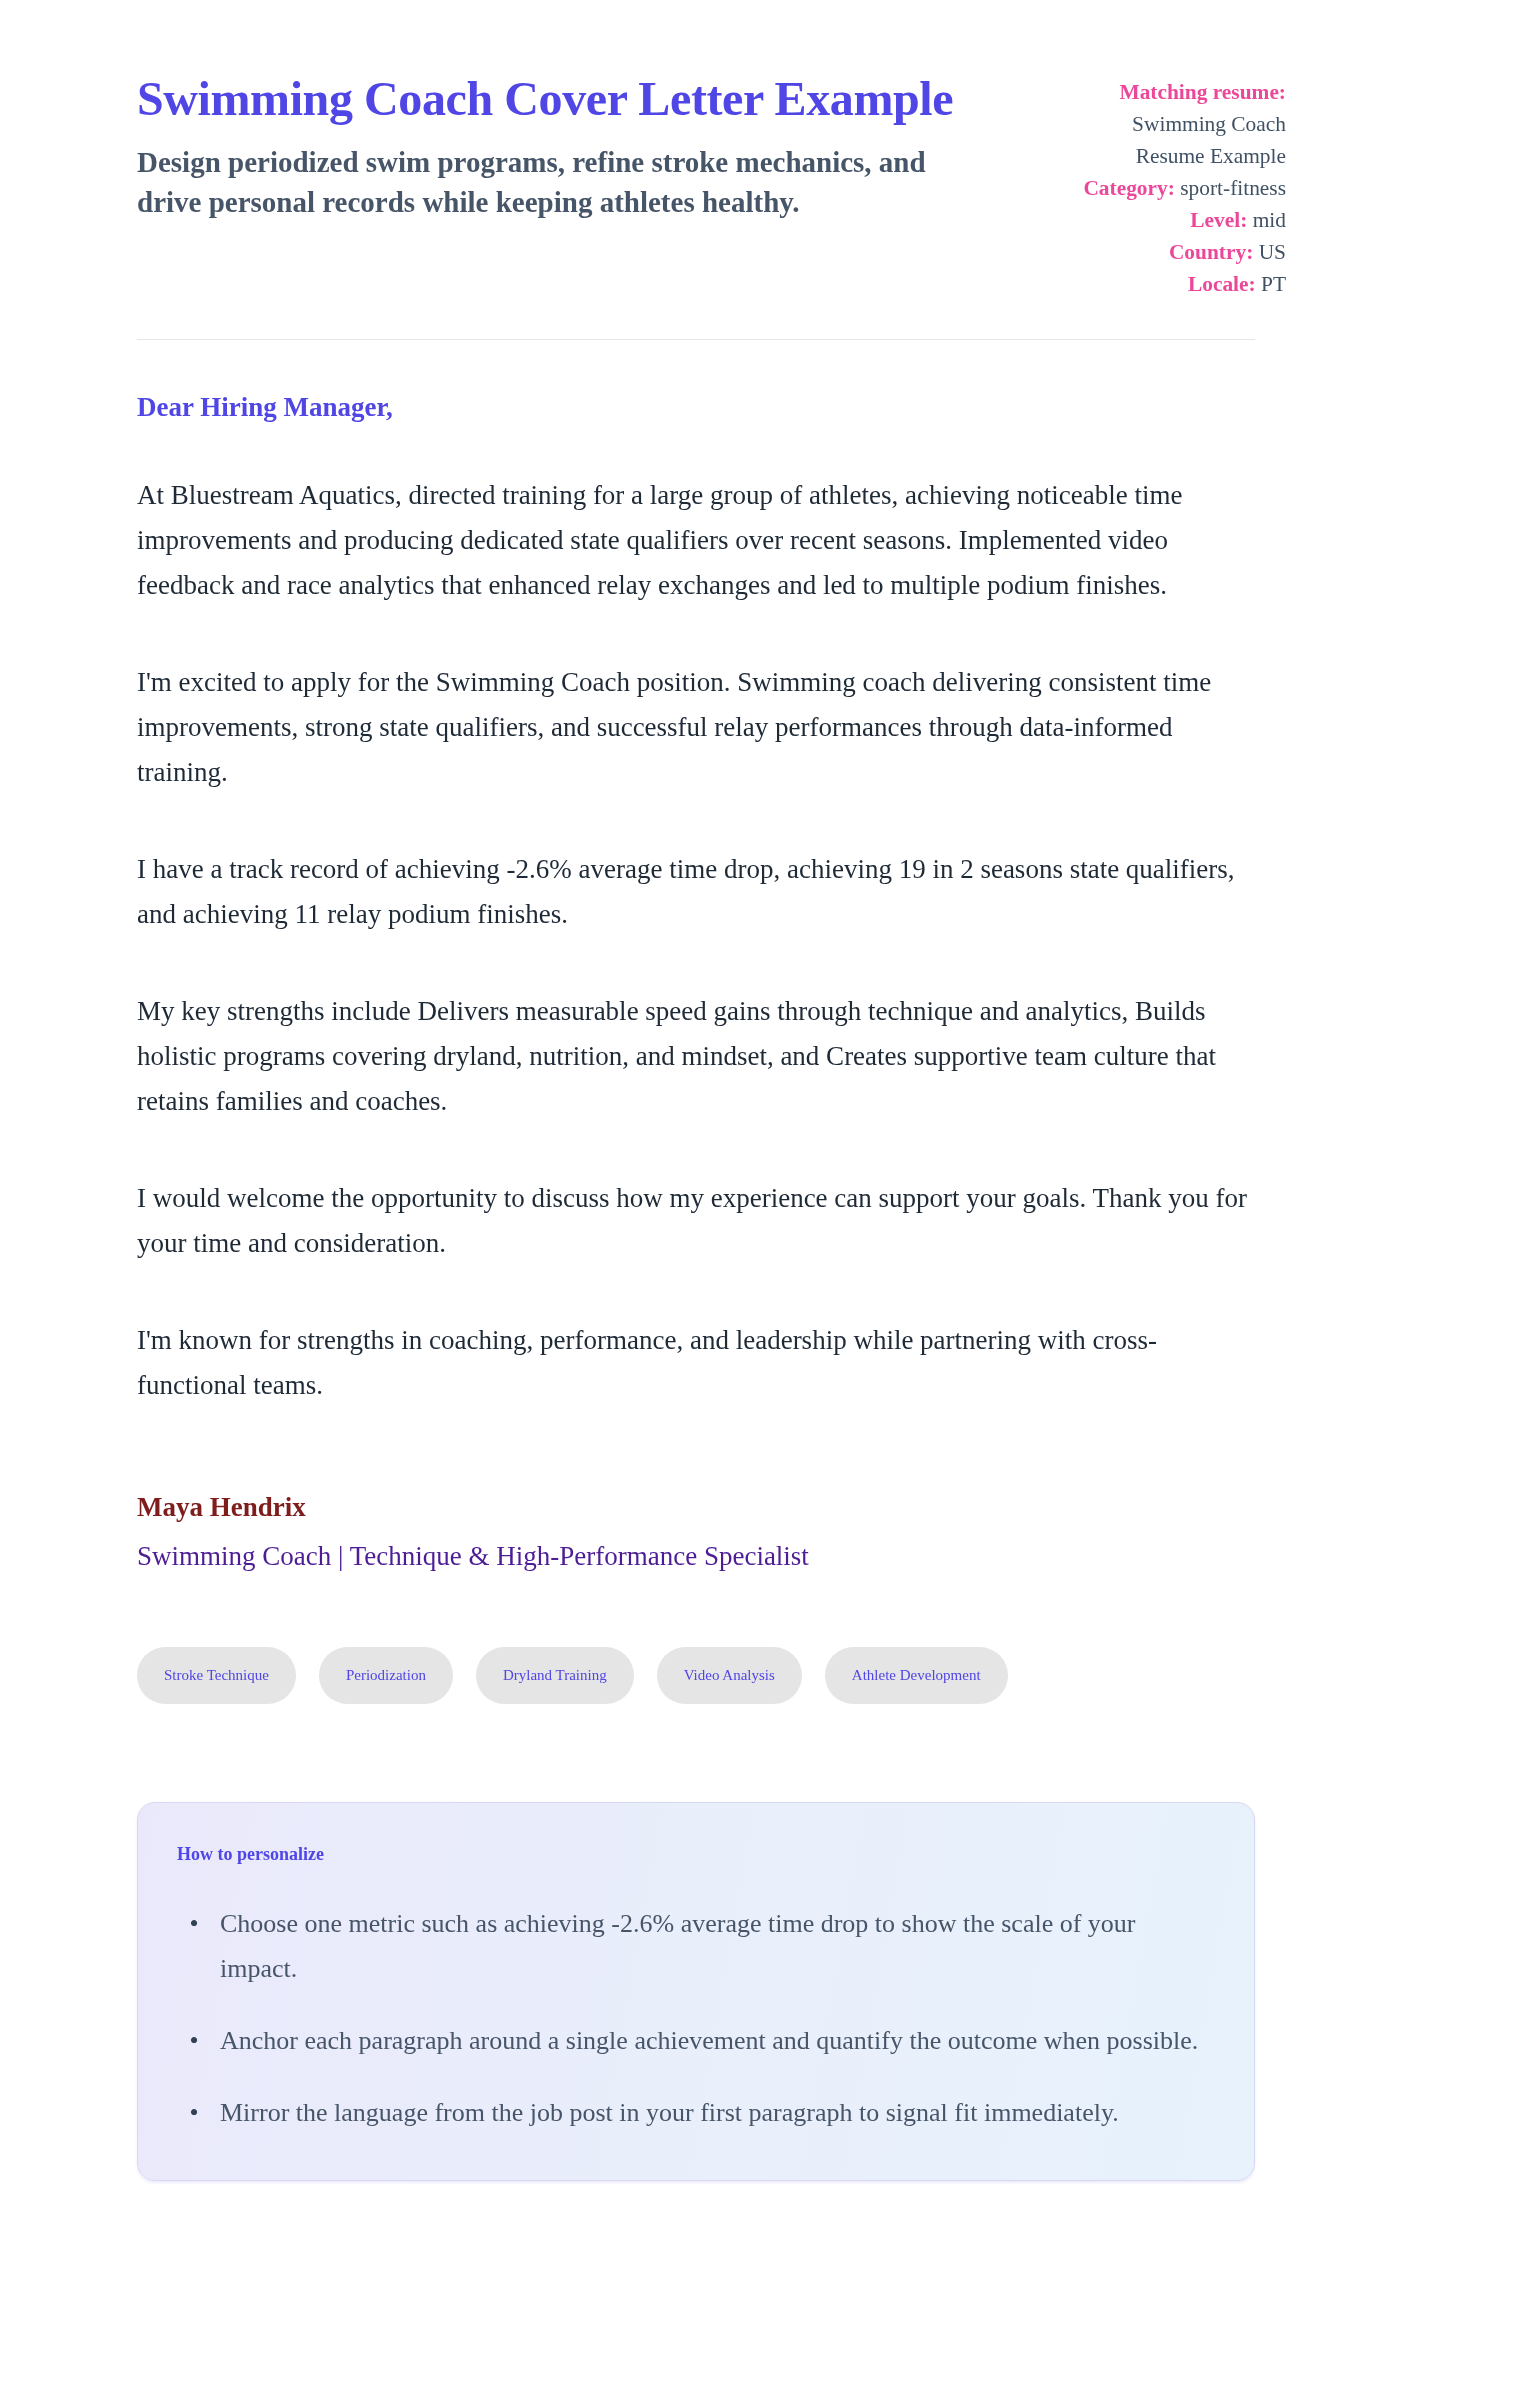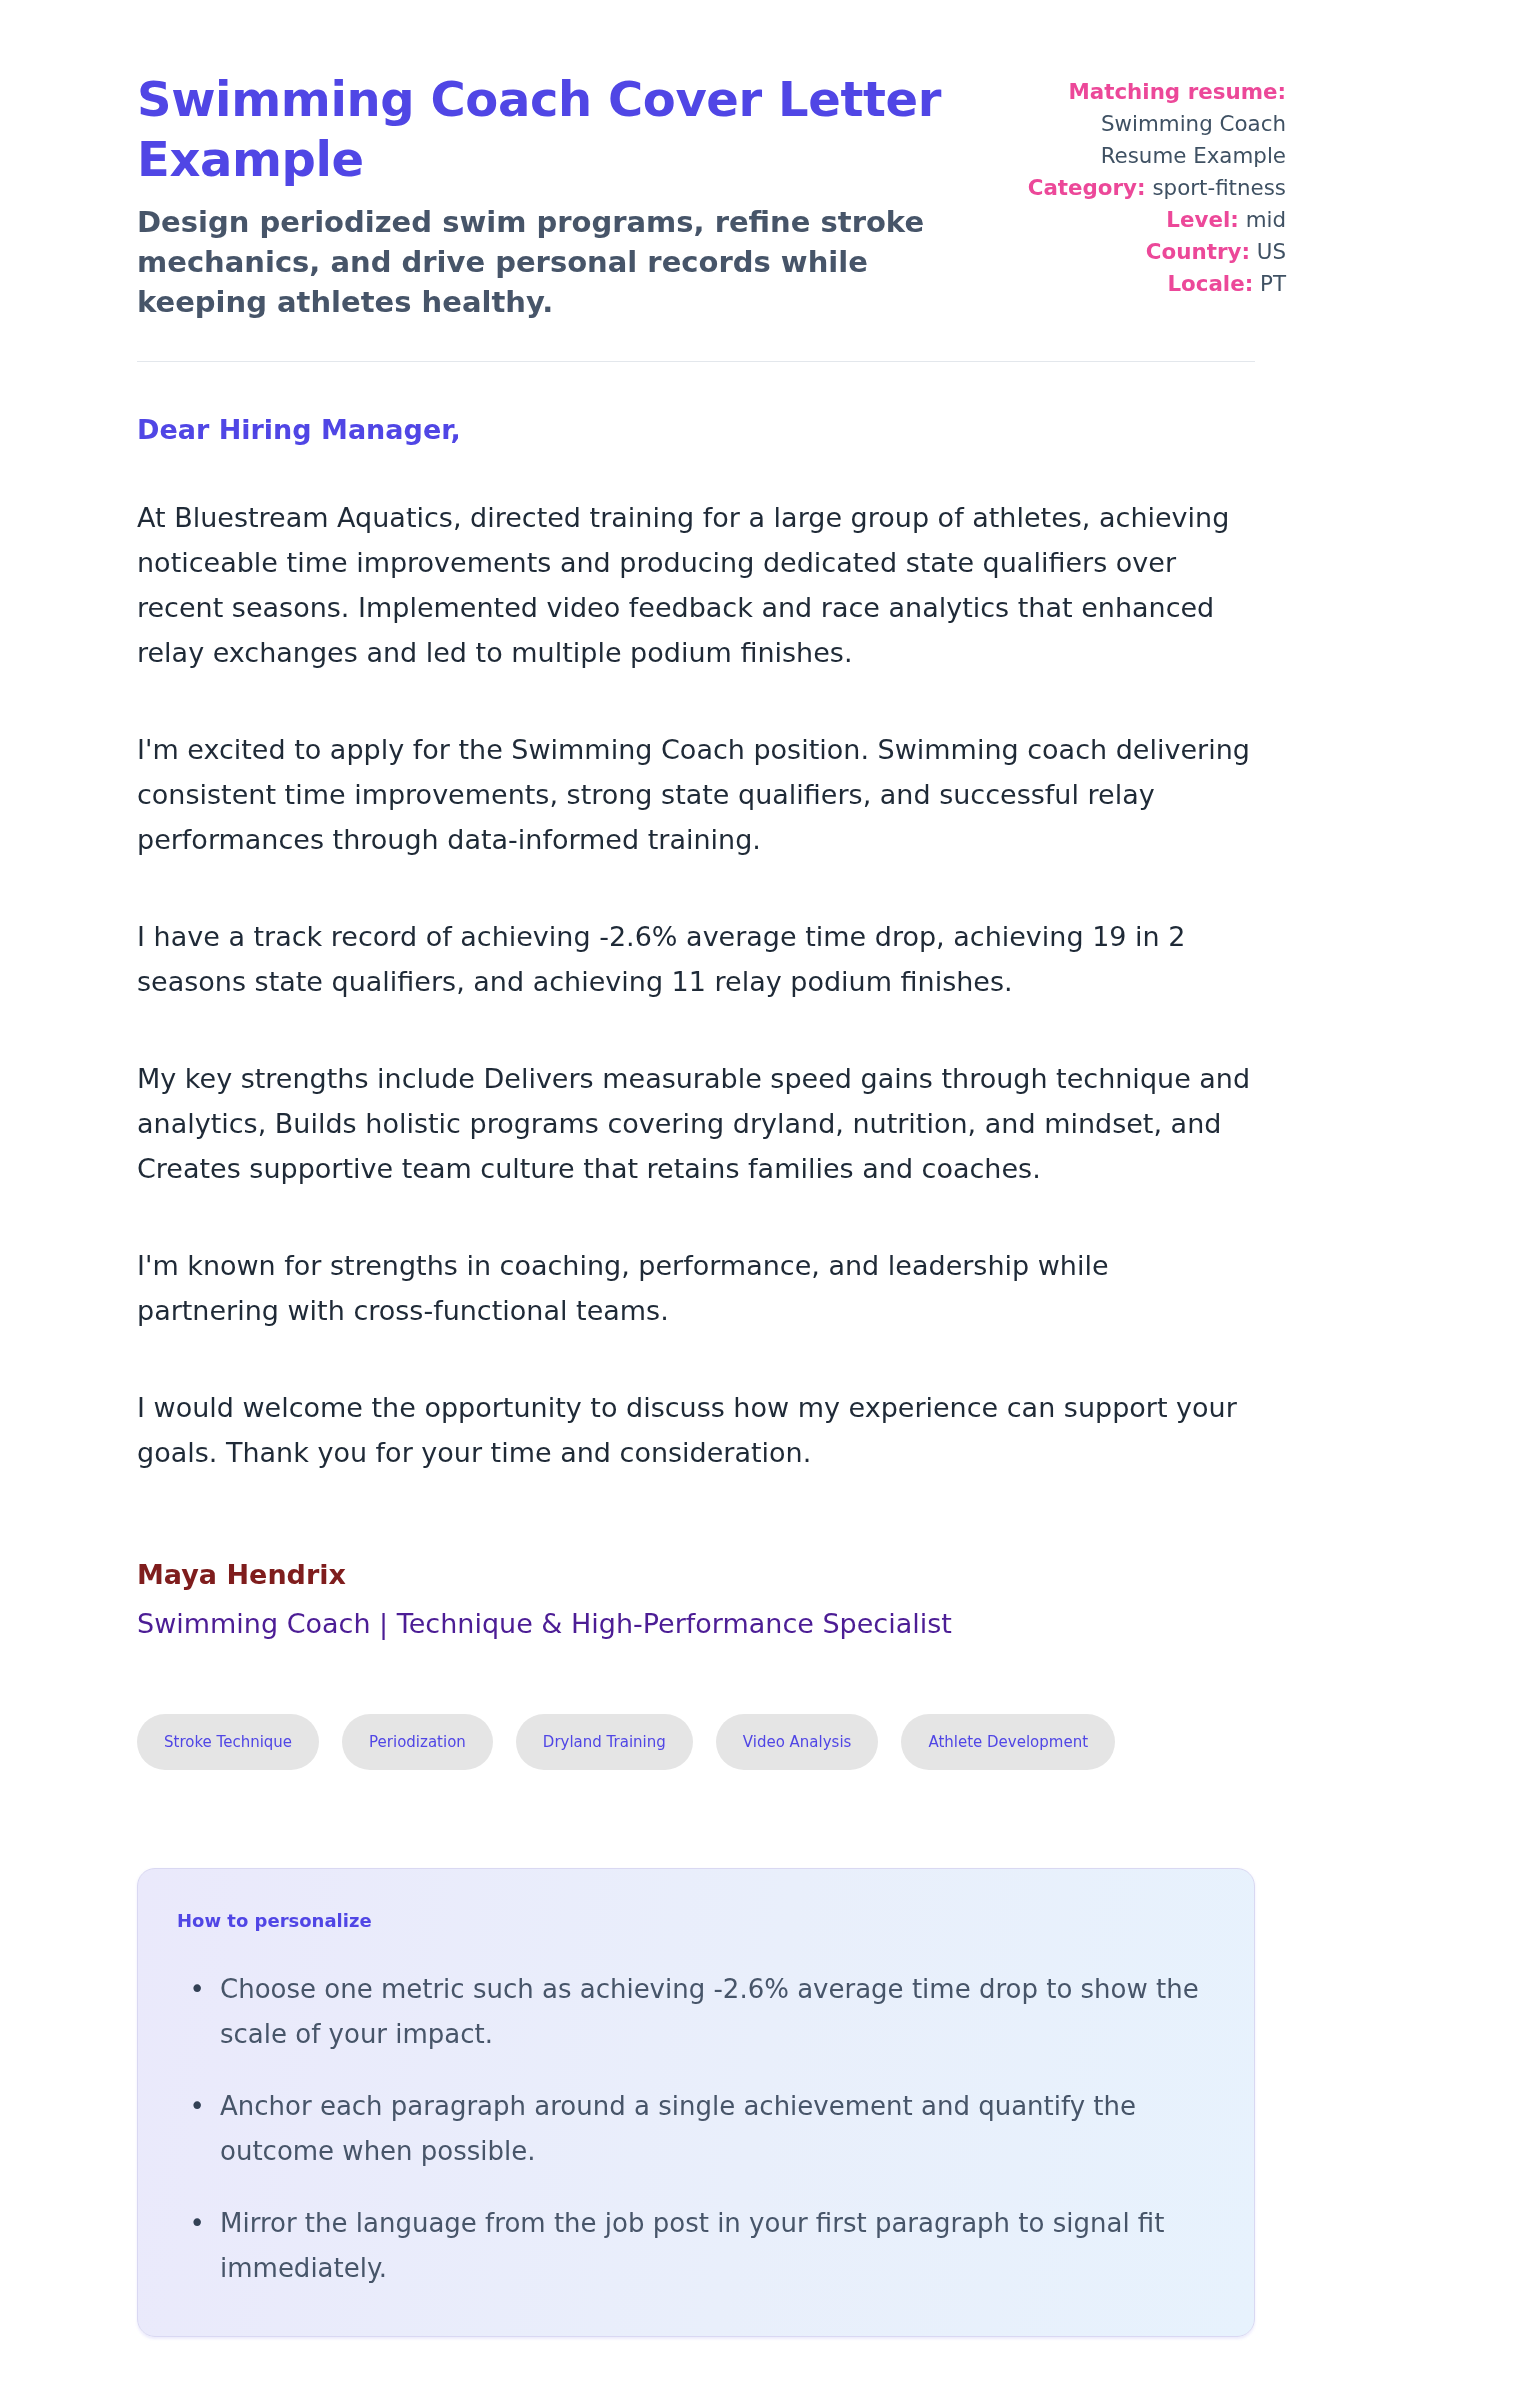--- a/index.html
+++ b/index.html
@@ -7,20 +7,21 @@
   body {
     width: 1513px;
     height: 2401px;
     font-family: "DejaVu Sans", "Liberation Sans", sans-serif;
     color: #1f2a37;
     overflow: hidden;
   }
   .page {
     padding: 69px 113px 0 137px;
     width: 1368px;
+    font-family: Liberation Serif, serif;
   }
 
   
   .header { display: flex; justify-content: space-between; align-items: flex-start; gap: 36px; }
   .header-left { width: 846px; flex: 0 0 auto; }
   .title {
     font-size: 48px;
     line-height: 60px;
     font-weight: bold;
     color: #5046e5;
@@ -167,22 +168,22 @@
   </div>
 
   <hr class="divider">
 
   <div class="letter">
     <div class="greeting">Dear Hiring Manager,</div>
     <p>At Bluestream Aquatics, directed training for a large group of athletes, achieving noticeable time improvements and producing dedicated state qualifiers over recent seasons. Implemented video feedback and race analytics that enhanced relay exchanges and led to multiple podium finishes.</p>
     <p>I'm excited to apply for the Swimming Coach position. Swimming coach delivering consistent time improvements, strong state qualifiers, and successful relay performances through data-informed training.</p>
     <p>I have a track record of achieving -2.6% average time drop, achieving 19 in 2 seasons state qualifiers, and achieving 11 relay podium finishes.</p>
     <p>My key strengths include Delivers measurable speed gains through technique and analytics, Builds holistic programs covering dryland, nutrition, and mindset, and Creates supportive team culture that retains families and coaches.</p>
+    <p>I would welcome the opportunity to discuss how my experience can support your goals. Thank you for your time and consideration.</p>
     <p>I'm known for strengths in coaching, performance, and leadership while partnering with cross-functional teams.</p>
-    <p>I would welcome the opportunity to discuss how my experience can support your goals. Thank you for your time and consideration.</p>
 
     <div class="signature">
       <div class="signature-name">Maya Hendrix</div>
       <div class="signature-role">Swimming Coach | Technique &amp; High-Performance Specialist</div>
     </div>
   </div>
 
   <div class="tags">
     <span class="tag">Stroke Technique</span>
     <span class="tag">Periodization</span>

